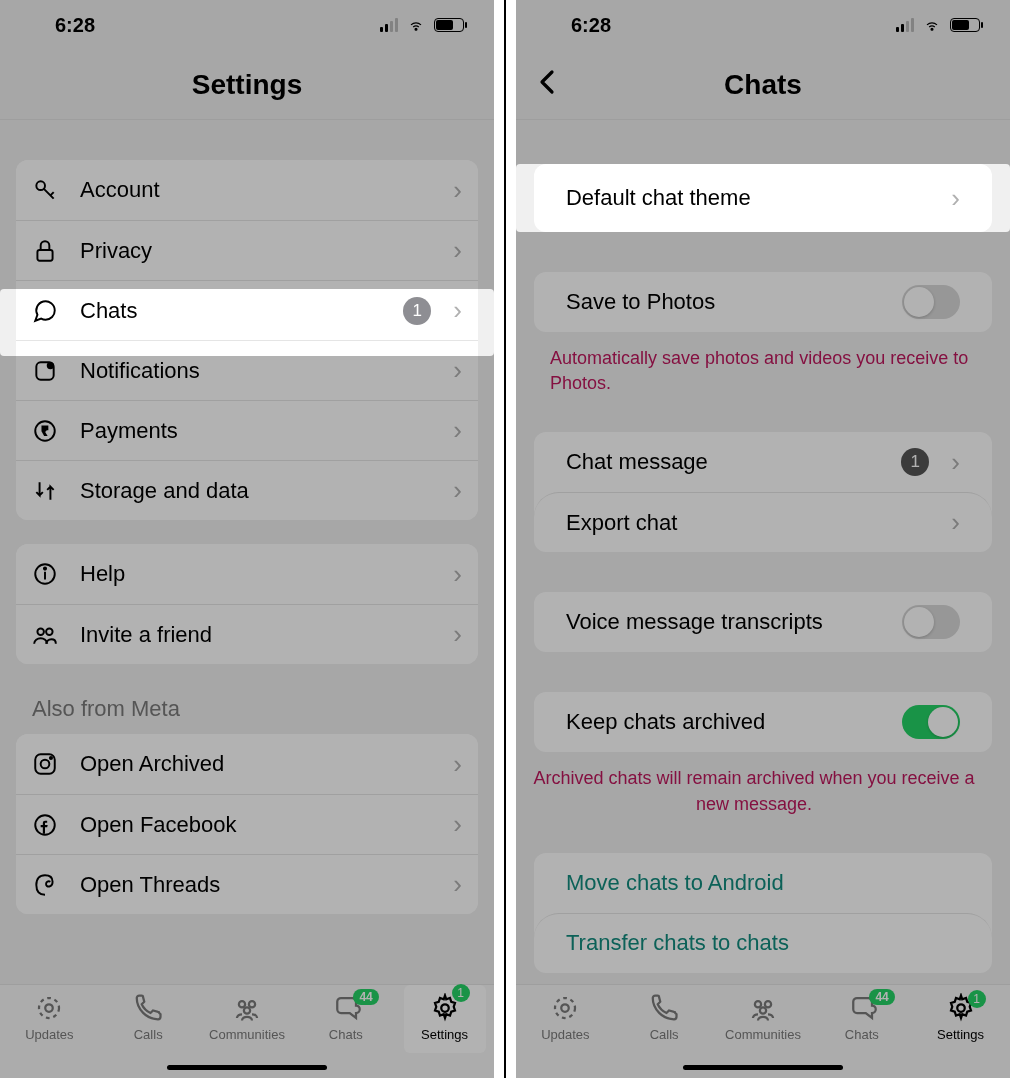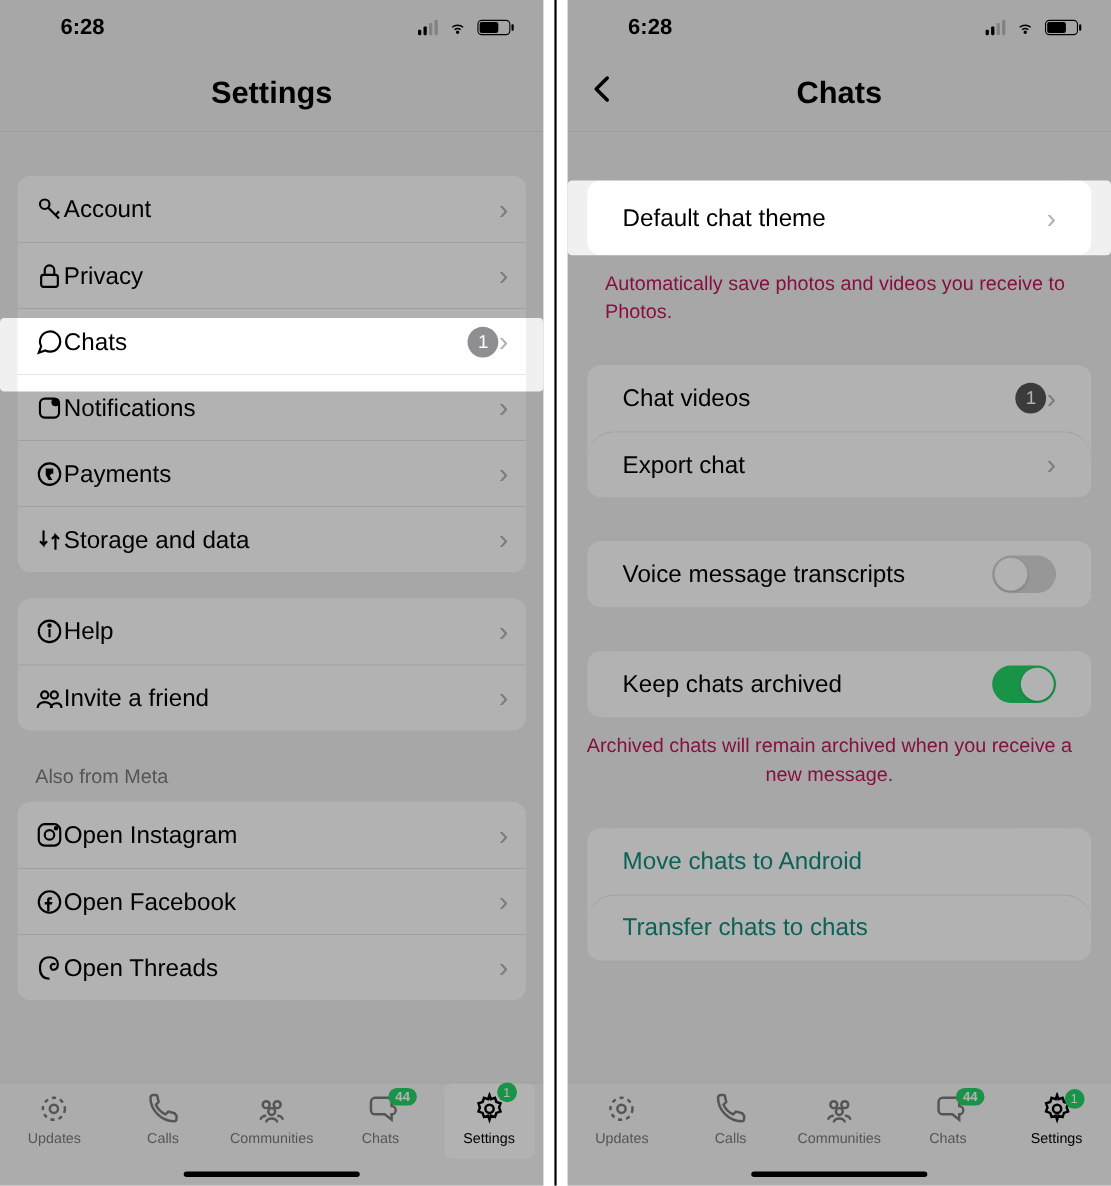--- a/index.html
+++ b/index.html
@@ -54,31 +54,31 @@
     border-bottom:1px solid rgba(0,0,0,0.05);
   }
   .back-btn{position:absolute;left:22px;font-size:24px;}
   
   .content{flex:1; overflow:hidden; padding:0 16px; z-index:20; position:relative;}
   .content.no-pad{padding:0;}
   .group{background:#fff;border-radius:12px;margin-top:40px;overflow:hidden;}
   .group.tight{margin-top:24px;}
   .row{
     display:flex;align-items:center;height:60px;
-    padding:0 16px;font-size:22px;color:#000;
+    padding:0 16px;font-size:22px;color:#000;gap:22px;
     border-top:1px solid rgba(0,0,0,0.1);
     background:#fff;
   }
   .row:first-child{border-top:none;}
   .row .label{flex:1;}
   .row .icon{width:26px;display:flex;justify-content:center;}
   .row .icon svg{width:26px;height:26px;}
   .chev{color:#b0b0b0;font-size:26px;font-weight:300;}
   .badge{background:#8e8e93;color:#fff;border-radius:50%;width:28px;height:28px;display:flex;align-items:center;justify-content:center;font-size:17px;}
-  .section-label{font-size:18px;color:#7a7a7a;margin:32px 0 -28px 16px;}
+  .section-label{font-size:22px;color:#7a7a7a;margin:32px 0 -28px 16px;}
   .subtext{font-size:18px;color:#be185d;padding:14px 16px 0 16px;line-height:1.4;}
   .switch{width:58px;height:34px;background:#d8d8d8;border-radius:17px;position:relative;}
   .switch .knob{position:absolute;top:2px;left:2px;width:30px;height:30px;background:#fff;border-radius:50%;box-shadow:0 1px 3px rgba(0,0,0,0.2);}
   .switch.on{background:#25d366;}
   .switch.on .knob{left:auto;right:2px;}
   .link-green{color:#128c7e;}
   
   .tabbar{
     height:94px;display:flex;justify-content:space-around;align-items:flex-start;
     padding-top:8px;border-top:1px solid rgba(0,0,0,0.08);background:#f7f7f7;
@@ -221,21 +221,21 @@
     <div class="section-label">Also from Meta</div>
     <div class="group">
       <div class="row">
         <span class="icon">
             <svg viewBox="0 0 24 24" fill="none" stroke="#000" stroke-width="1.8">
               <rect x="3" y="3" width="18" height="18" rx="5"></rect>
               <circle cx="12" cy="12" r="4"></circle>
               <circle cx="17.5" cy="6.5" r="1" fill="#000"></circle>
             </svg>
           </span>
-        <span class="label">Open Instagram</span>
+        <span class="label">Open Archived</span>
         <span class="chev">›</span>
       </div>
       <div class="row">
         <span class="icon">
             <svg viewBox="0 0 24 24" fill="none" stroke="#000" stroke-width="1.8">
               <circle cx="12" cy="12" r="9"></circle>
               <path d="M14 8h-2a2 2 0 00-2 2v2H8v2h2v6h2v-6h2l.5-2H12v-1.5c0-.5.5-.5 1-.5h1z" fill="#000" stroke="none"></path>
             </svg>
           </span>
         <span class="label">Open Facebook</span>
@@ -330,25 +330,33 @@
 
   <div class="content no-pad">
 
     <div class="group grp2" style="margin-top:44px; position:relative;z-index:60;">
       <div class="row rowfull" style="height:68px;">
         <span class="label">Default chat theme</span>
         <span class="chev">›</span>
       </div>
     </div>
 
+    <div class="group grp2" style="margin-top:40px;">
+      <div class="row rowfull">
+        <span class="label">Save to Photos</span>
+        <span class="switch">
+            <span class="knob"></span>
+          </span>
+      </div>
+    </div>
     <div class="subtext" style="padding-left:34px;padding-right:34px;">Automatically save photos and videos you receive to Photos.</div>
 
     <div class="group grp2" style="margin-top:36px;">
       <div class="row rowfull">
-        <span class="label">Chat videos</span>
+        <span class="label">Chat message</span>
         <span class="badge" style="background:#555">1</span>
         <span class="chev">›</span>
       </div>
       <div class="row rowfull">
         <span class="label">Export chat</span>
         <span class="chev">›</span>
       </div>
     </div>
 
     <div class="group grp2" style="margin-top:40px;">

